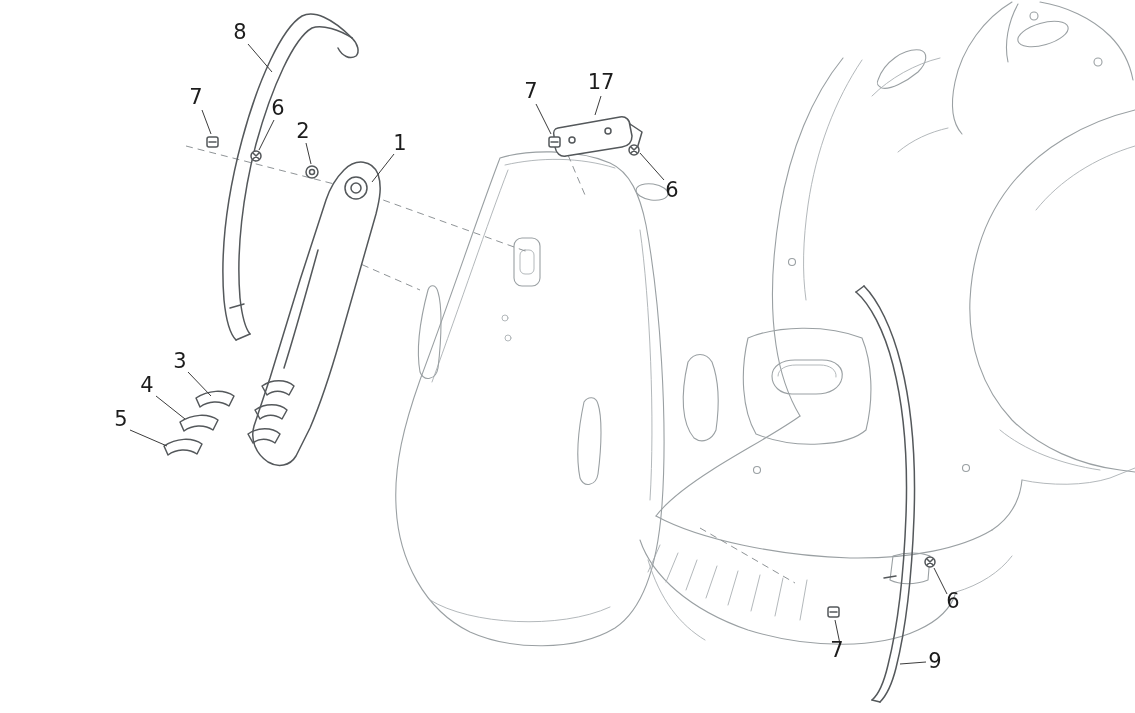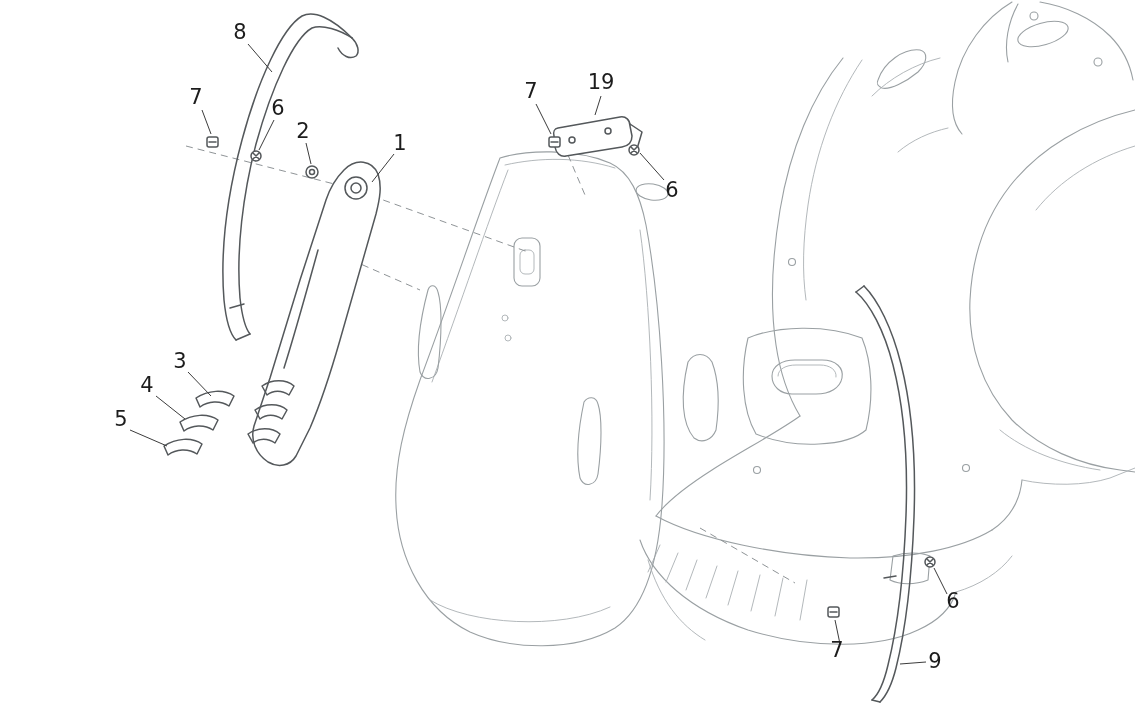--- a/index.html
+++ b/index.html
@@ -200,21 +200,21 @@
       <path class="leader" d="M 926,662 L 900,664"></path>
     </g>
   </svg>
 
   <span class="callout" style="left:240px;top:32px">8</span>
   <span class="callout" style="left:196px;top:97px">7</span>
   <span class="callout" style="left:278px;top:108px">6</span>
   <span class="callout" style="left:303px;top:131px">2</span>
   <span class="callout" style="left:400px;top:143px">1</span>
   <span class="callout" style="left:531px;top:91px">7</span>
-  <span class="callout" style="left:601px;top:82px">19</span>
+  <span class="callout" style="left:601px;top:82px">17</span>
   <span class="callout" style="left:672px;top:190px">6</span>
   <span class="callout" style="left:180px;top:361px">3</span>
   <span class="callout" style="left:147px;top:385px">4</span>
   <span class="callout" style="left:121px;top:419px">5</span>
   <span class="callout" style="left:953px;top:601px">6</span>
   <span class="callout" style="left:837px;top:650px">7</span>
   <span class="callout" style="left:935px;top:661px">9</span>
 
 </div>
 

